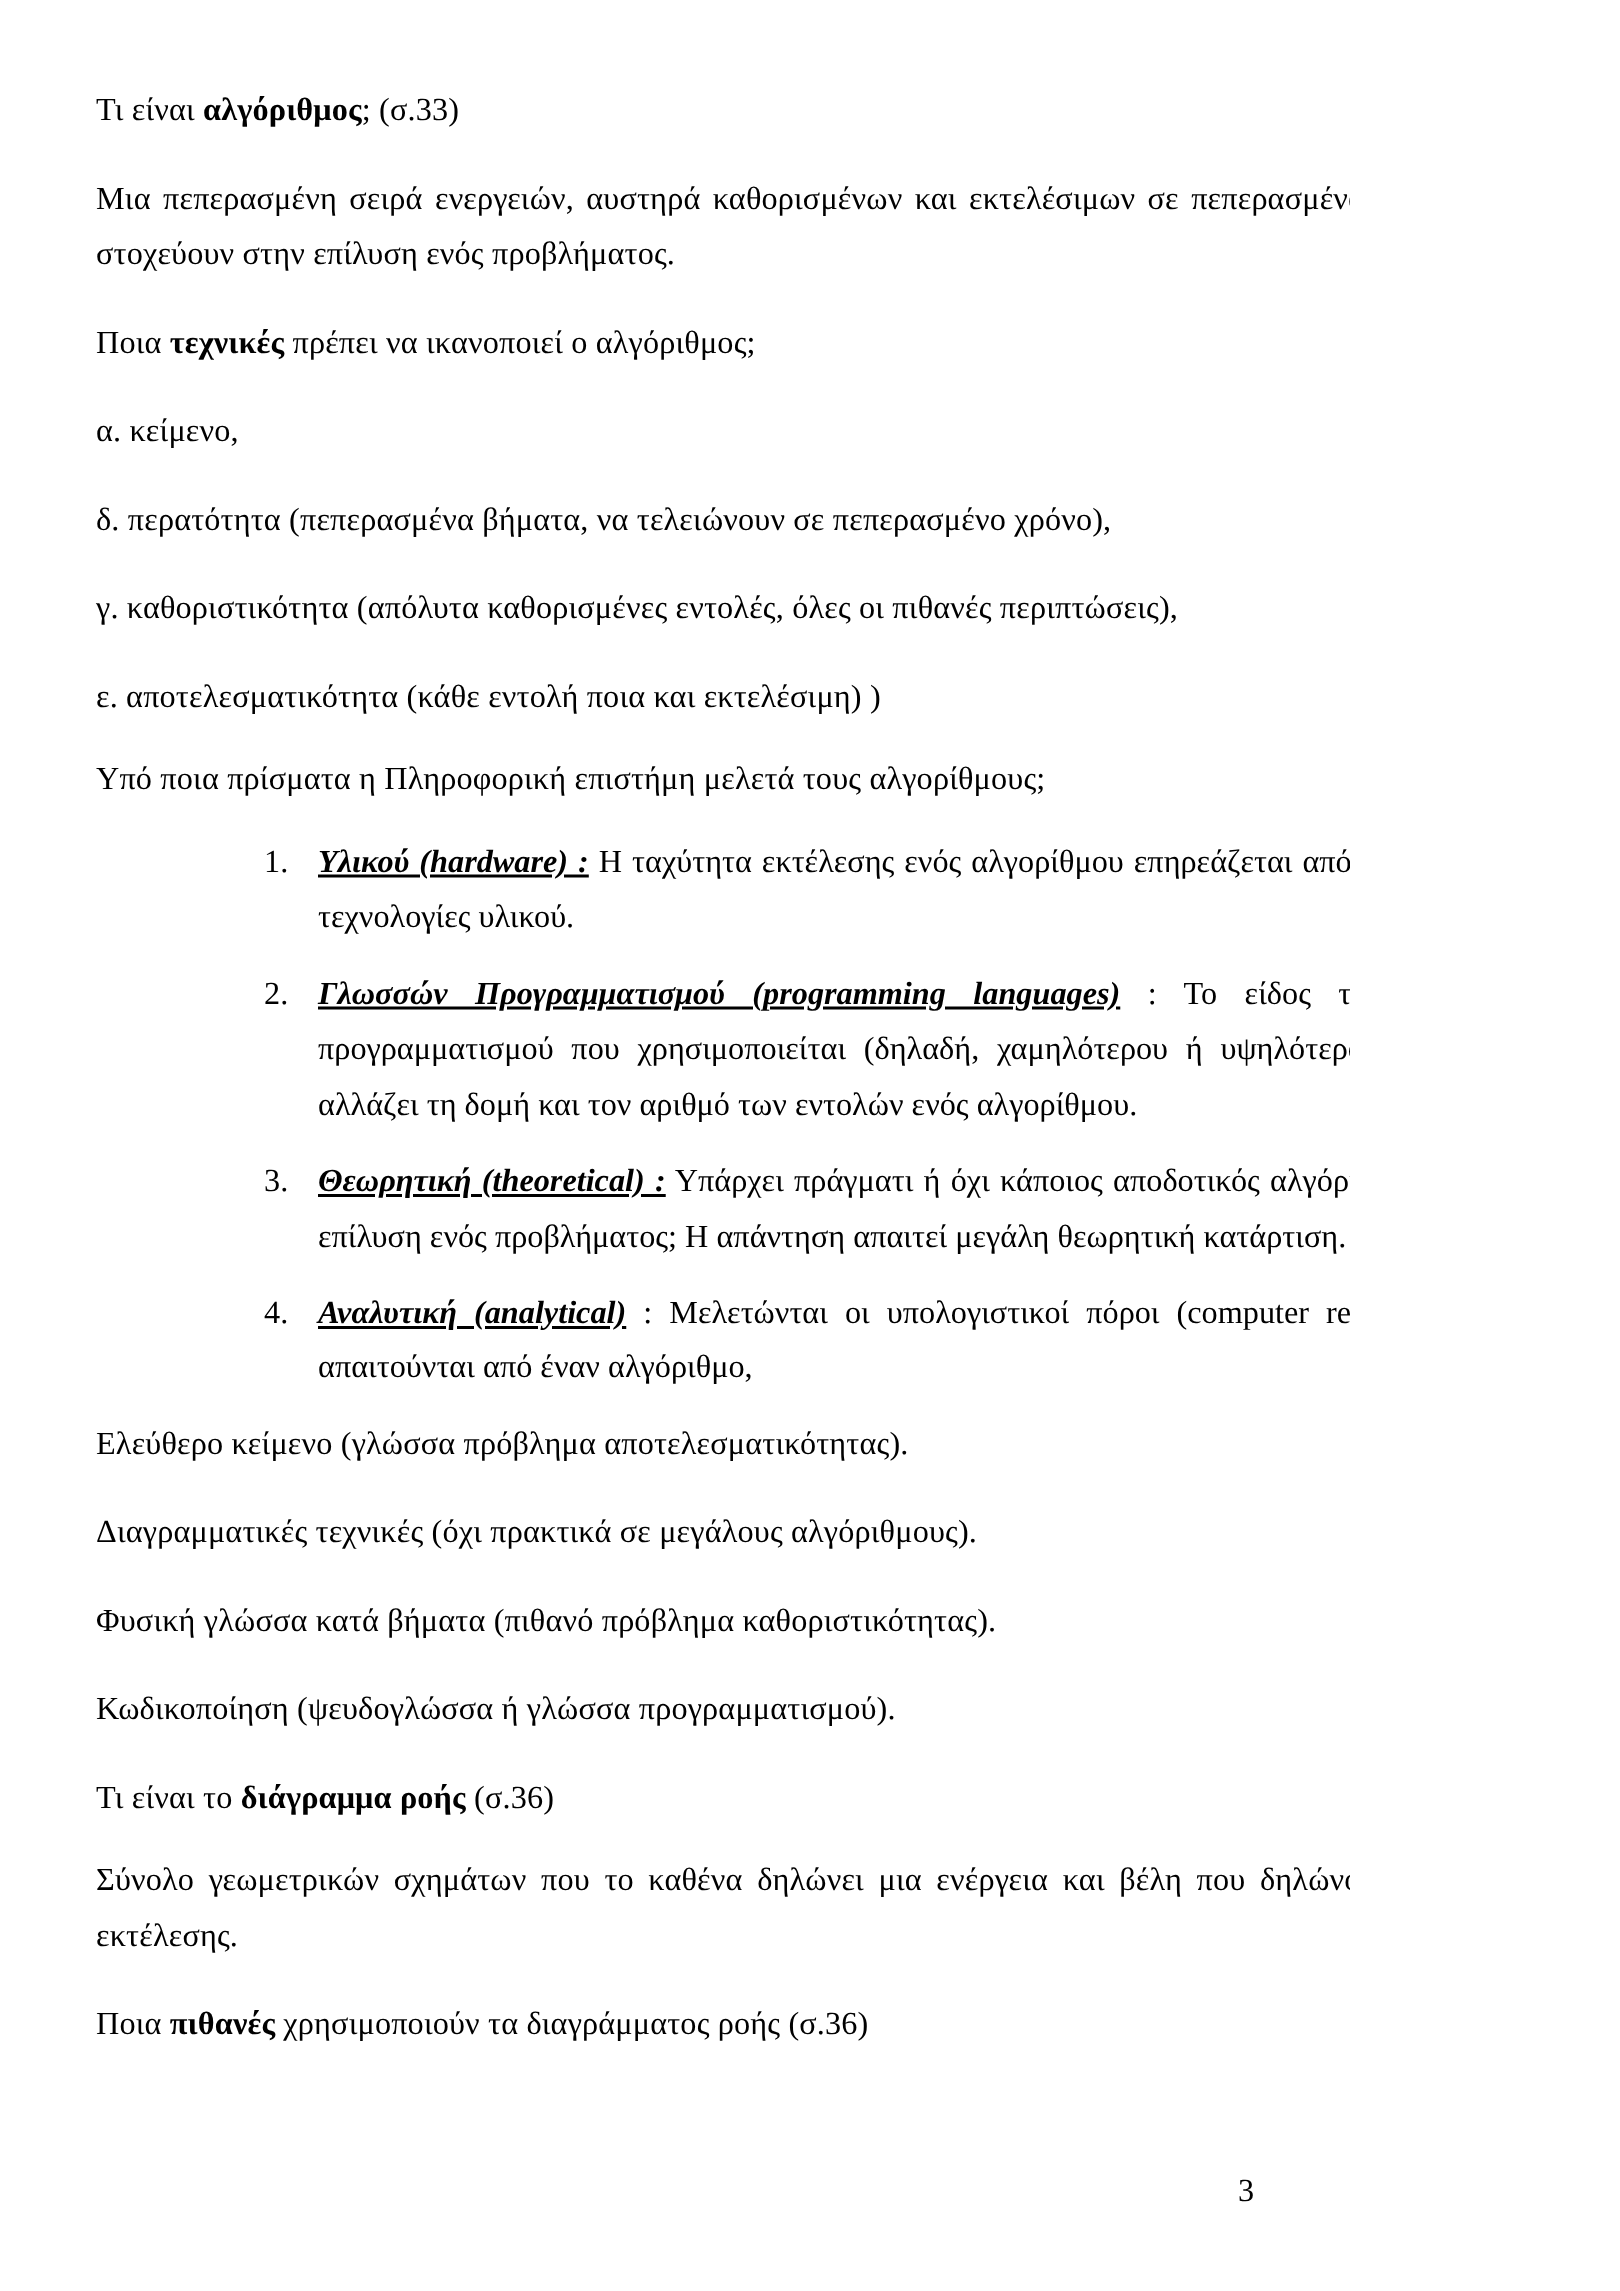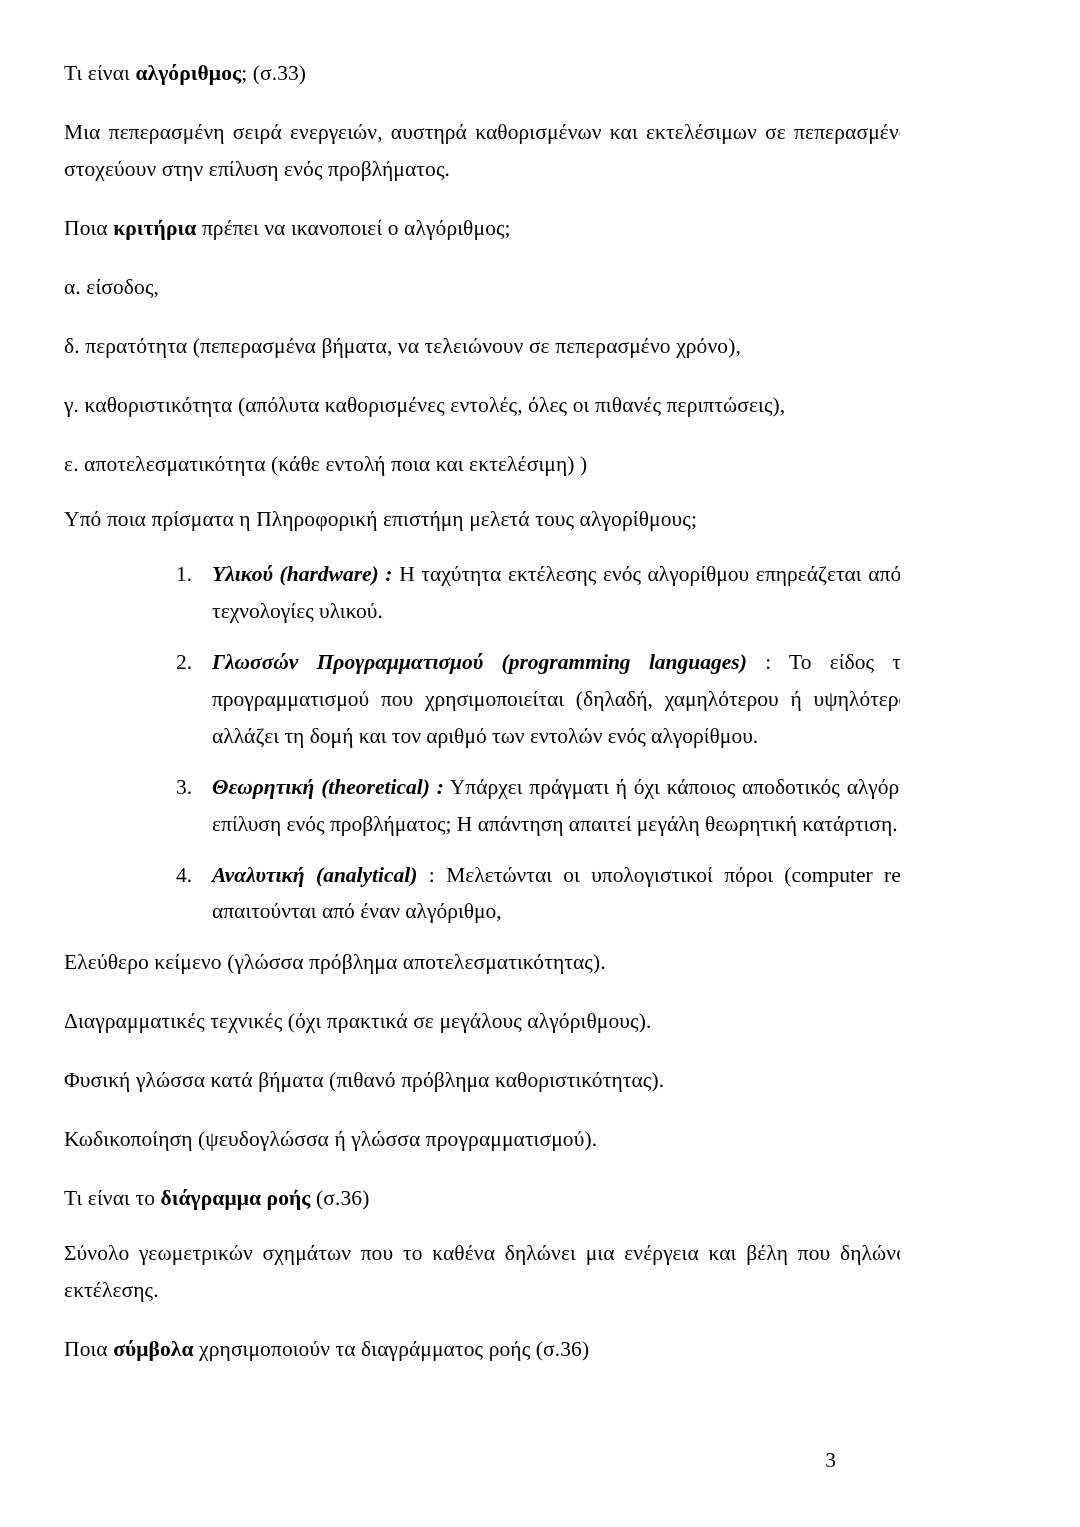--- a/index.html
+++ b/index.html
@@ -37,20 +37,21 @@
   }
   p.para.nojust {
     text-align: left;
   }
   b, .b {
     font-weight: bold;
   }
   .bi {
     font-weight: bold;
     font-style: italic;
+    text-decoration: underline;
   }
   ol.prisms {
     margin: 8px 0 14px 0;
     padding: 0;
     list-style: none;
     counter-reset: prism;
   }
   ol.prisms > li {
     counter-increment: prism;
     position: relative;
@@ -87,24 +88,24 @@
 <div class="page">
   <div class="doc-body">
 
     <p class="para nojust">
       <span>Τι είναι </span><b>αλγόριθμος</b><span>; (σ.33)</span>
     </p>
 
     <p class="para">Μια πεπερασμένη σειρά ενεργειών, αυστηρά καθορισμένων και εκτελέσιμων σε πεπερασμένο χρόνο, που στοχεύουν στην επίλυση ενός προβλήματος.</p>
 
     <p class="para nojust">
-      <span>Ποια </span><b>κριτήρια</b><span> πρέπει να ικανοποιεί ο αλγόριθμος;</span>
+      <span>Ποια </span><b>τεχνικές</b><span> πρέπει να ικανοποιεί ο αλγόριθμος;</span>
     </p>
 
-    <p class="para nojust">α. είσοδος,</p>
+    <p class="para nojust">α. κείμενο,</p>
     <p class="para nojust">δ. περατότητα (πεπερασμένα βήματα, να τελειώνουν σε πεπερασμένο χρόνο),</p>
     <p class="para nojust">γ. καθοριστικότητα (απόλυτα καθορισμένες εντολές, όλες οι πιθανές περιπτώσεις),</p>
     <p class="para nojust tight">ε. αποτελεσματικότητα (κάθε εντολή ποια και εκτελέσιμη) )</p>
 
     <p class="para nojust tight">Υπό ποια πρίσματα η Πληροφορική επιστήμη μελετά τους αλγορίθμους;</p>
 
     <ol class="prisms">
       <li>
         <i class="bi">Υλικού (hardware) :</i><span> Η ταχύτητα εκτέλεσης ενός αλγορίθμου επηρεάζεται από τις διάφορες τεχνολογίες υλικού.</span>
       </li>
@@ -125,19 +126,19 @@
     <p class="para nojust">Φυσική γλώσσα κατά βήματα (πιθανό πρόβλημα καθοριστικότητας).</p>
     <p class="para nojust">Κωδικοποίηση (ψευδογλώσσα ή γλώσσα προγραμματισμού).</p>
 
     <p class="para nojust tight">
       <span>Τι είναι το </span><b>διάγραμμα ροής</b><span> (σ.36)</span>
     </p>
 
     <p class="para">Σύνολο γεωμετρικών σχημάτων που το καθένα δηλώνει μια ενέργεια  και βέλη που δηλώνουν τη σειρά εκτέλεσης.</p>
 
     <p class="para nojust">
-      <span>Ποια </span><b>σύμβολα</b><span> χρησιμοποιούν τα διαγράμματος ροής (σ.36)</span>
+      <span>Ποια </span><b>πιθανές</b><span> χρησιμοποιούν τα διαγράμματος ροής (σ.36)</span>
     </p>
 
   </div>
 
   <div class="page-number">3</div>
 </div>
 
 </body></html>

